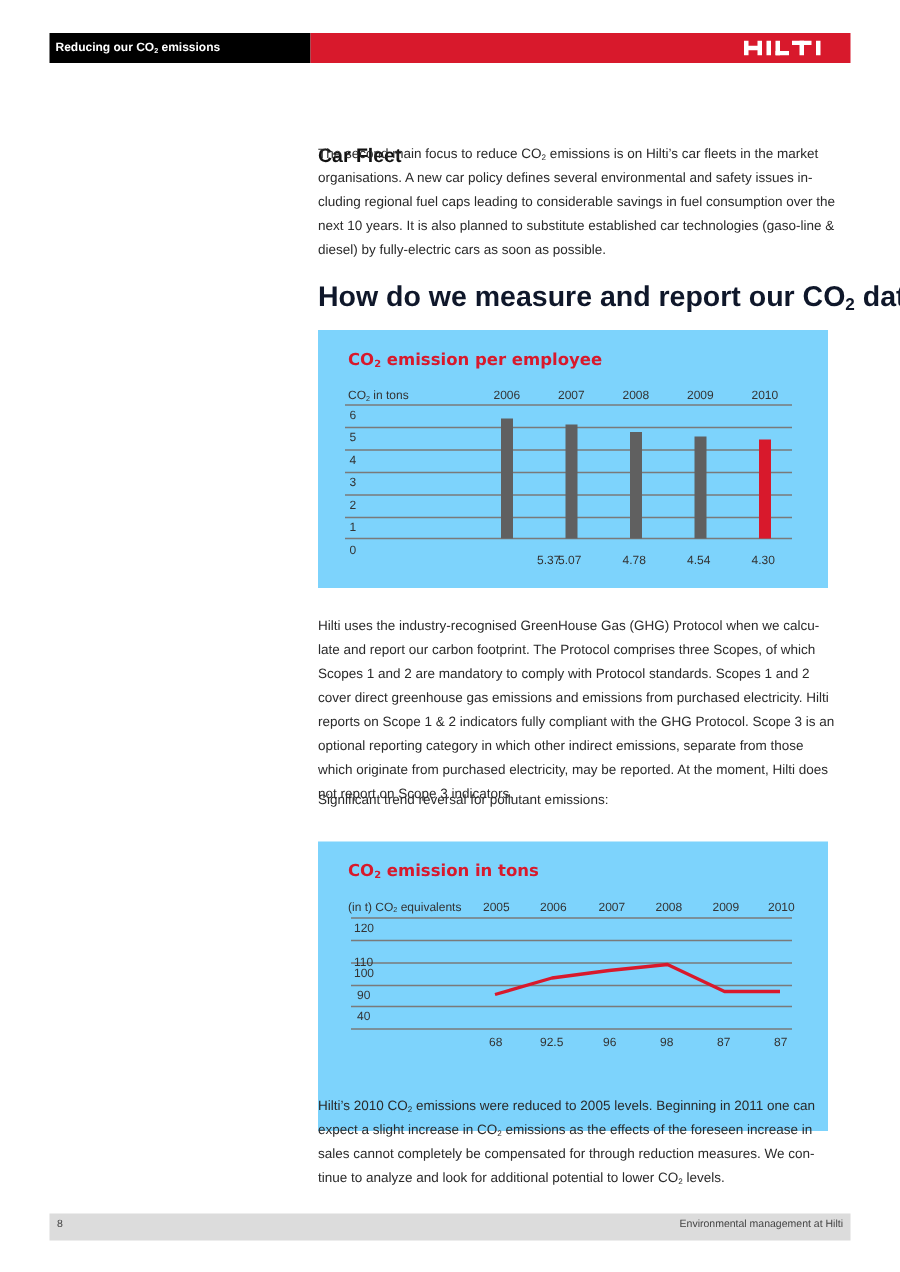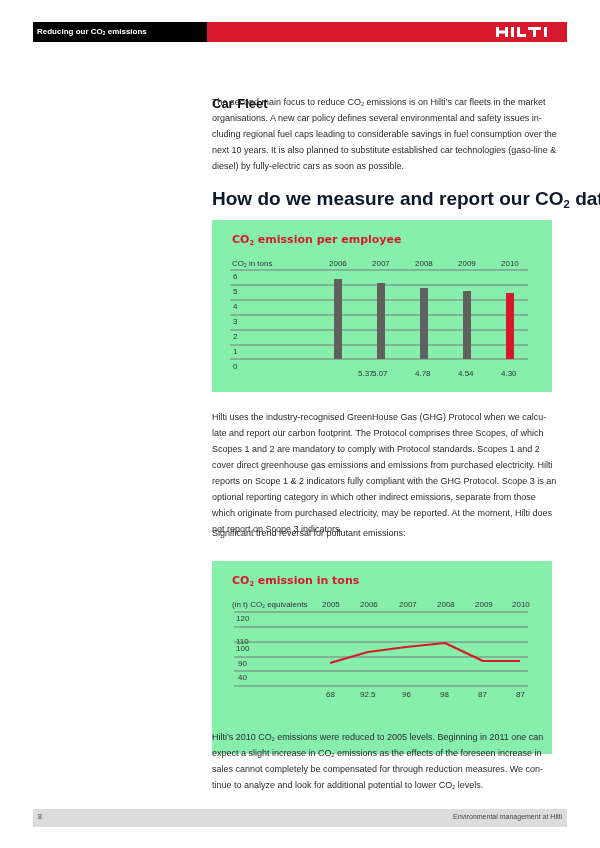--- a/index.html
+++ b/index.html
@@ -29,21 +29,21 @@
     }
     .para {
       position: absolute; left: 212px; width: 345px; font-size: 9px; line-height: 16px; color: #2a2a2a;
     }
     .h2 {
       position: absolute; left: 212px; top: 188px; font-size: 19px; font-weight: bold; color: #0f172a;
       white-space: nowrap;
       text-align: right;
     }
     .chartbox {
-      position: absolute; left: 212px; width: 340px; background: #86efac;
+      position: absolute; left: 212px; width: 340px; background: #7dd3fc;
     }
     .chart-title {
       position: absolute; left: 20px; font-size: 11px; font-weight: bold; color: #d8192c;
       font-family: "DejaVu Sans", sans-serif; white-space: nowrap;
     }
     .lbl { position: absolute; font-size: 8px; color: #333; white-space: nowrap; }
     .footer {
       position: absolute; left: 33px; top: 809px; width: 534px; height: 18px; background: #dcdcdc;
     }
     .footer .pg { position: absolute; left: 5px; top: 4px; font-size: 7px; color: #444; }

